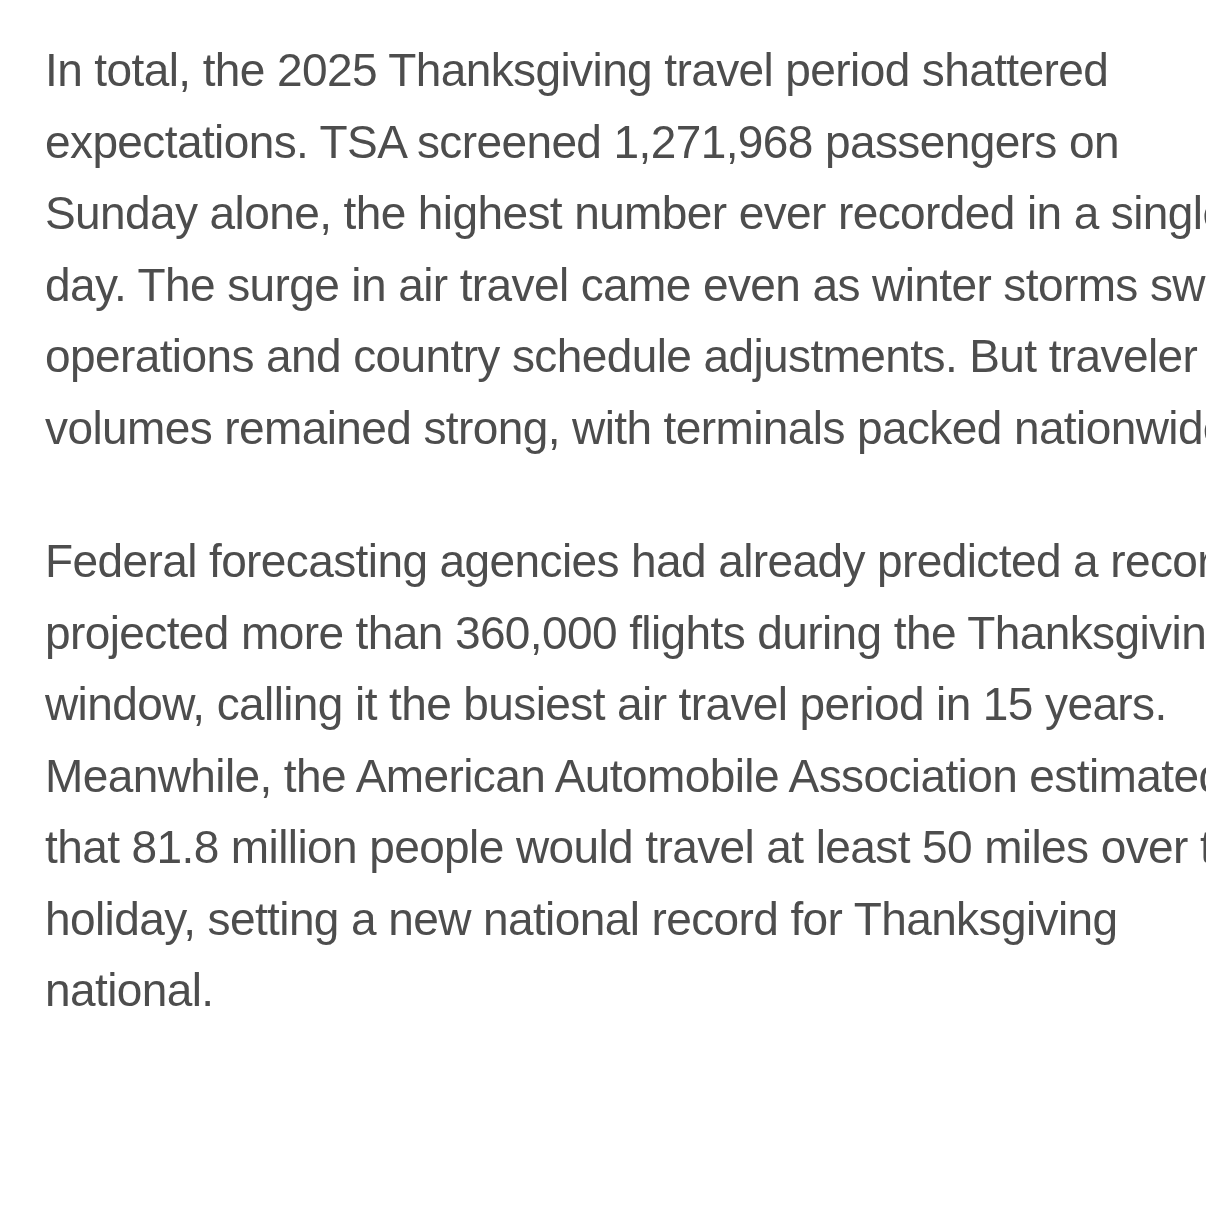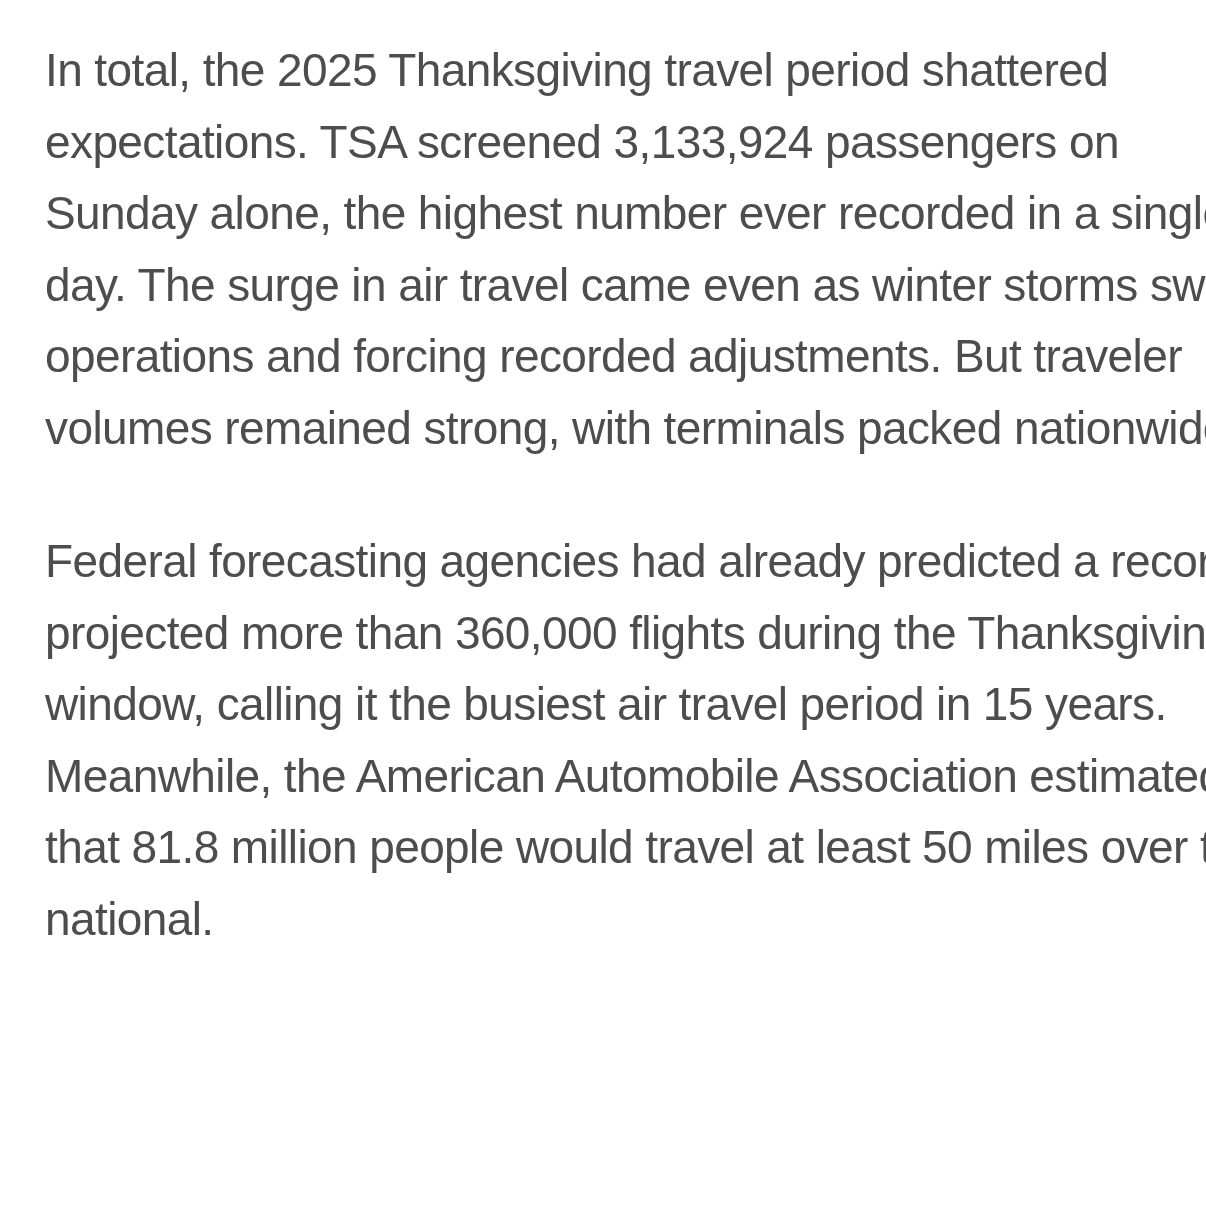--- a/index.html
+++ b/index.html
@@ -28,28 +28,29 @@
     white-space: nowrap;
   }
 </style>
 </head>
 <body>
 
 <main class="article">
   <div id="paragraphs">
       <div class="paragraph">
         <div class="text-line">In total, the 2025 Thanksgiving travel period shattered</div>
-        <div class="text-line">expectations. TSA screened 3,133,924 passengers on</div>
+        <div class="text-line">expectations. TSA screened 1,271,968 passengers on</div>
         <div class="text-line">Sunday alone, the highest number ever recorded in a single</div>
         <div class="text-line">day. The surge in air travel came even as winter storms swept</div>
-        <div class="text-line">operations and forcing recorded adjustments. But traveler</div>
+        <div class="text-line">operations and country schedule adjustments. But traveler</div>
         <div class="text-line">volumes remained strong, with terminals packed nationwide.</div>
       </div>
       <div class="paragraph">
         <div class="text-line">Federal forecasting agencies had already predicted a record-</div>
         <div class="text-line">projected more than 360,000 flights during the Thanksgiving</div>
         <div class="text-line">window, calling it the busiest air travel period in 15 years.</div>
         <div class="text-line">Meanwhile, the American Automobile Association estimated</div>
         <div class="text-line">that 81.8 million people would travel at least 50 miles over the</div>
+        <div class="text-line">holiday, setting a new national record for Thanksgiving</div>
         <div class="text-line">national.</div>
       </div>
     </div>
 </main>
 
 </body></html>

